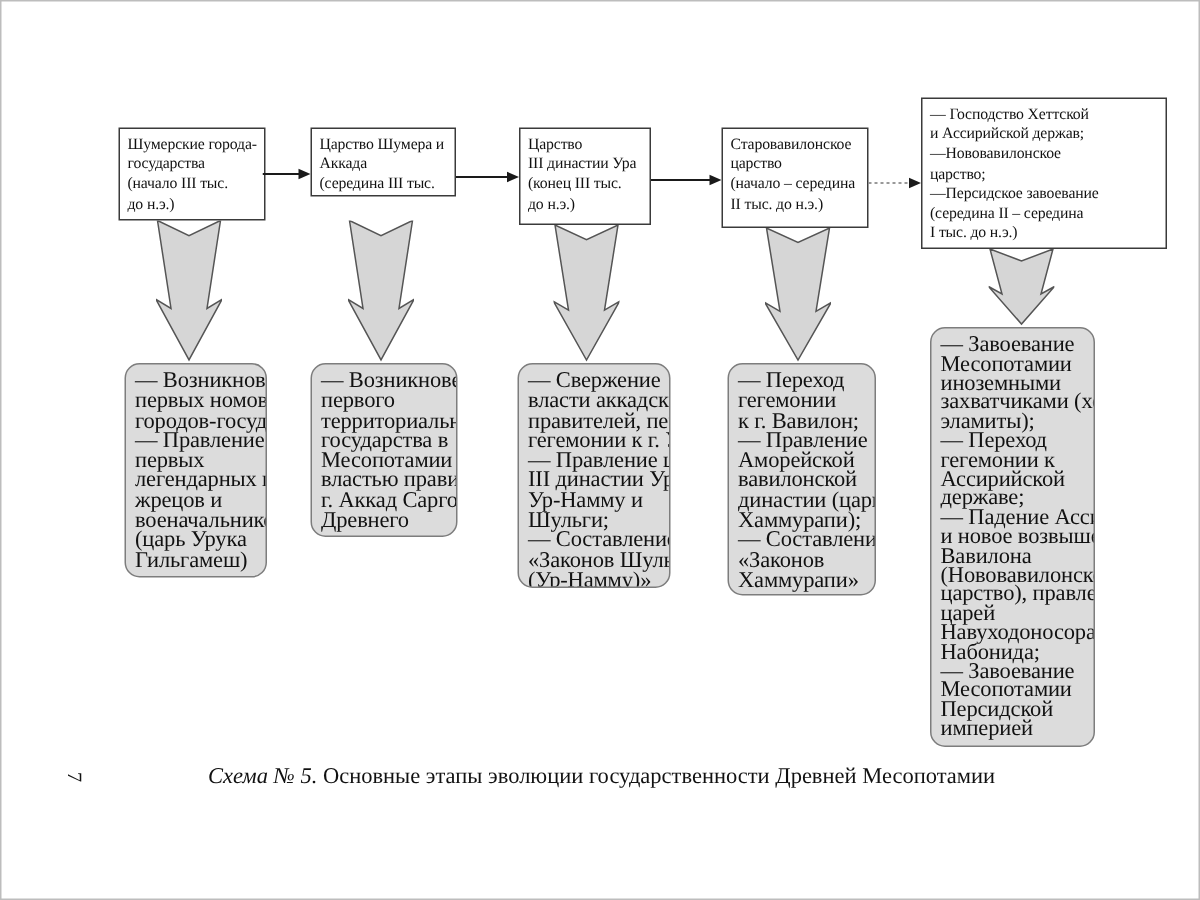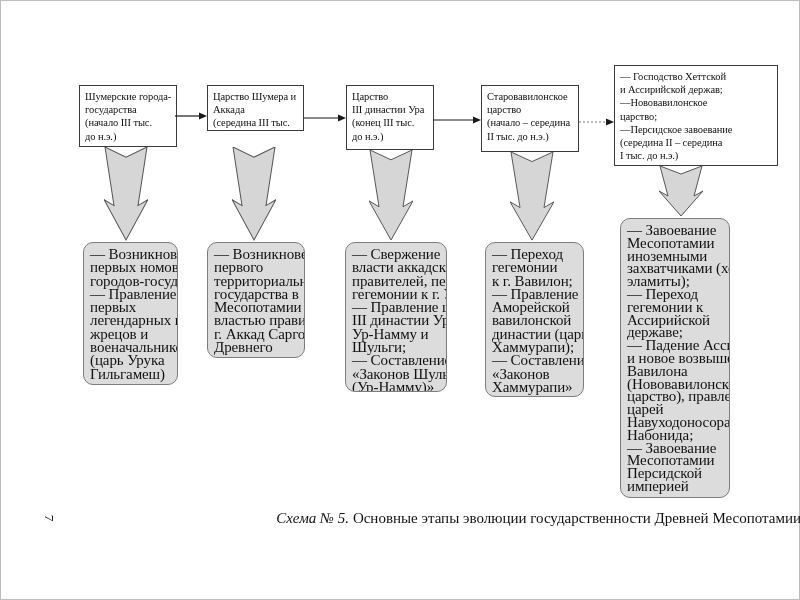--- a/index.html
+++ b/index.html
@@ -37,21 +37,21 @@
   
   .ca{position:absolute}
   .ca line{stroke:var(--line-color,#1a1a1a);stroke-width:1.2}
   .ca polygon{fill:var(--line-color,#1a1a1a)}
   .c12{left:174px;top:110px}
   .c23{left:303px;top:112px}
   .c34{left:433px;top:114px}
   .c45{left:578px;top:116px}
   .c45 line{stroke:#787878;stroke-width:1;stroke-dasharray:2 2}
   
-  .caption{position:absolute;left:0;top:509px;width:800px;text-align:right;font-size:15px}
+  .caption{position:absolute;left:0;top:509px;width:800px;text-align:center;font-size:15px}
   .caption .lbl{font-style:italic}
   .pagenum{position:absolute;left:34px;top:506px;width:22px;height:22px;font-size:13.5px;
            transform:rotate(90deg);text-align:center}
 </style>
 </head>
 <body>
 
 <div class="sheet">
 
   <div class="tbox t1">Шумерские города-

